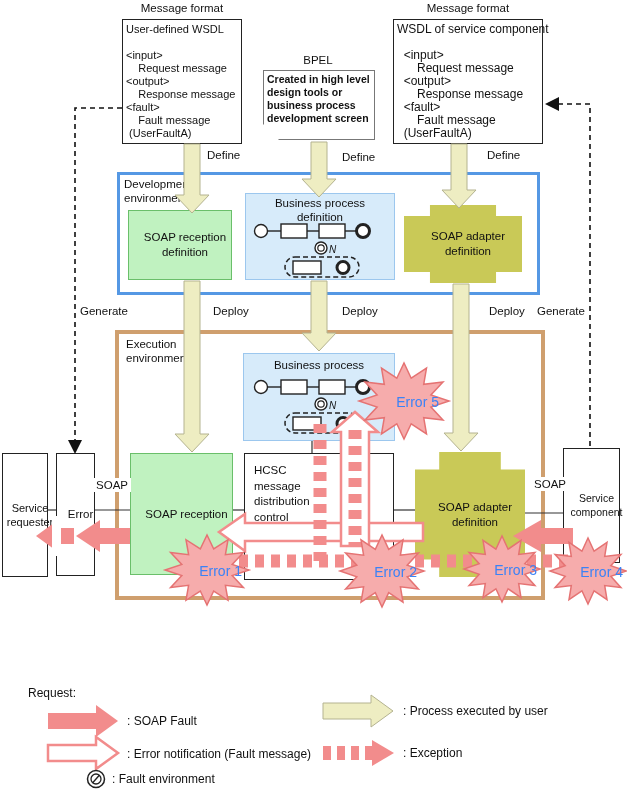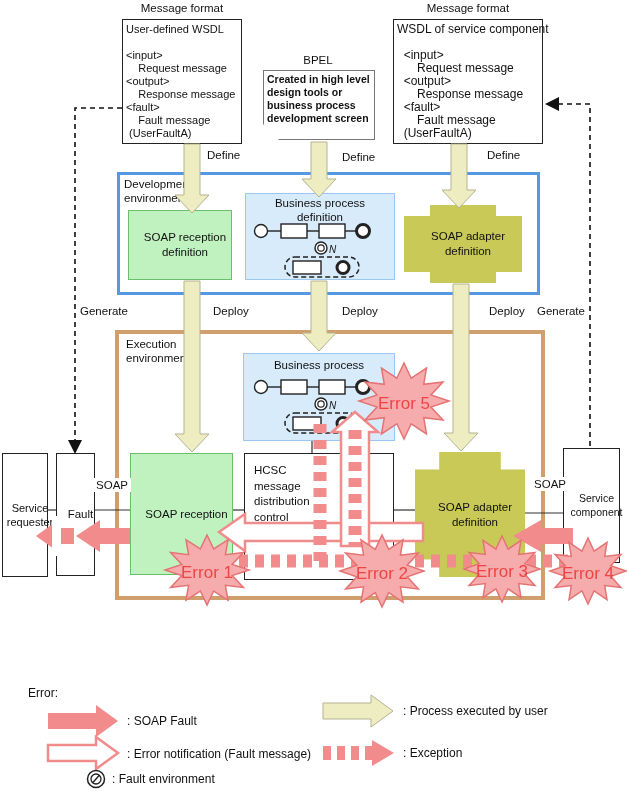--- a/index.html
+++ b/index.html
@@ -18,21 +18,21 @@
   .bluebox{background:#d7ebfa;border:1.6px solid #9cc7ee;}
   .greenbox{background:#c0f2c0;border:1.4px solid #6abf6a;}
   .olive{background:#c9c957;border:none;
          clip-path:polygon(22% 0%,78% 0%,78% 14%,100% 14%,100% 86%,78% 86%,78% 100%,22% 100%,22% 86%,0% 86%,0% 14%,22% 14%);}
   .note{position:absolute;background:#fff;border:1.2px solid #777;box-sizing:border-box;
         clip-path:polygon(0 0,100% 0,100% 100%,16px 100%,0 calc(100% - 16px));font-weight:bold;}
   .envnote{border:1.2px solid #222;}
   .tan{position:absolute;background:#f9e3c9;border:1.2px solid #333;box-sizing:border-box;
        font-size:11px;line-height:1.3;padding:3px 4px;}
   #overlay{position:absolute;left:0;top:0;z-index:5;pointer-events:none;}
-  .toplbl{position:absolute;z-index:6;font-size:17px;color:#ef4444;text-align:center;}
+  .toplbl{position:absolute;z-index:6;font-size:14px;color:#3b82f6;text-align:right;}
   .soaplbl{position:absolute;z-index:6;background:#fff;font-size:11.5px;text-align:center;padding:1px 2px;}
   .legend-lbl{position:absolute;font-size:12px;}
 </style>
 </head>
 <body>
 
 <div id="stage">
 
   <div class="lbl tc" style="left:122px;top:1px;width:120px;">Message format</div>
   <div class="lbl tc" style="left:393px;top:1px;width:150px;">Message format</div>
@@ -123,21 +123,21 @@
     <rect x="38" y="36" width="74" height="20" rx="10" fill="none" stroke="#222" stroke-width="1.5" stroke-dasharray="5 3"></rect>
     <rect x="46" y="40" width="28" height="13" fill="#fff" stroke="#222" stroke-width="1.4"></rect>
     <circle cx="96" cy="46.5" r="6" fill="#fff" stroke="#222" stroke-width="3"></circle>
   </svg>
 
   <div class="box" style="left:2px;top:453px;width:46px;height:124px;">
     <div class="cbox" style="left:0;top:0;width:100%;height:100%;font-size:11px;">Service
 requester</div>
   </div>
   <div class="box" style="left:56px;top:453px;width:39px;height:123px;">
-    <div class="cbox" style="left:0;top:0;width:100%;height:100%;">Fault</div>
+    <div class="cbox" style="left:0;top:0;width:100%;height:100%;">Error</div>
   </div>
   <div class="cbox greenbox" style="left:130px;top:453px;width:103px;height:122px;">SOAP reception</div>
   <div class="box" style="left:244px;top:453px;width:150px;height:127px;">
     <div class="lbl pre" style="left:9px;top:9px;font-size:11.5px;line-height:1.35;">HCSC
 message
 distribution
 control</div>
   </div>
   <div class="cbox olive" style="left:415px;top:452px;width:110px;height:125px;">SOAP adapter
 definition</div>
@@ -214,20 +214,20 @@
       <line x1="92.5" y1="783" x2="99.5" y2="775" stroke="#222" stroke-width="1.3"></line>
     </g>
   </svg>
 
   <div class="toplbl" style="left:172px;top:563px;width:70px;">Error 1</div>
   <div class="toplbl" style="left:347px;top:564px;width:70px;">Error 2</div>
   <div class="toplbl" style="left:467px;top:562px;width:70px;">Error 3</div>
   <div class="toplbl" style="left:553px;top:564px;width:70px;">Error 4</div>
   <div class="toplbl" style="left:369px;top:394px;width:70px;">Error 5</div>
 
-  <div class="legend-lbl" style="left:28px;top:686px;">Error:</div>
+  <div class="legend-lbl" style="left:28px;top:686px;">Request:</div>
   <div class="legend-lbl" style="left:127px;top:714px;">: SOAP Fault</div>
   <div class="legend-lbl" style="left:127px;top:747px;">: Error notification (Fault message)</div>
   <div class="legend-lbl" style="left:112px;top:772px;">: Fault environment</div>
   <div class="legend-lbl" style="left:403px;top:704px;">: Process executed by user</div>
   <div class="legend-lbl" style="left:403px;top:746px;">: Exception</div>
 
 </div>
 
 </body></html>

